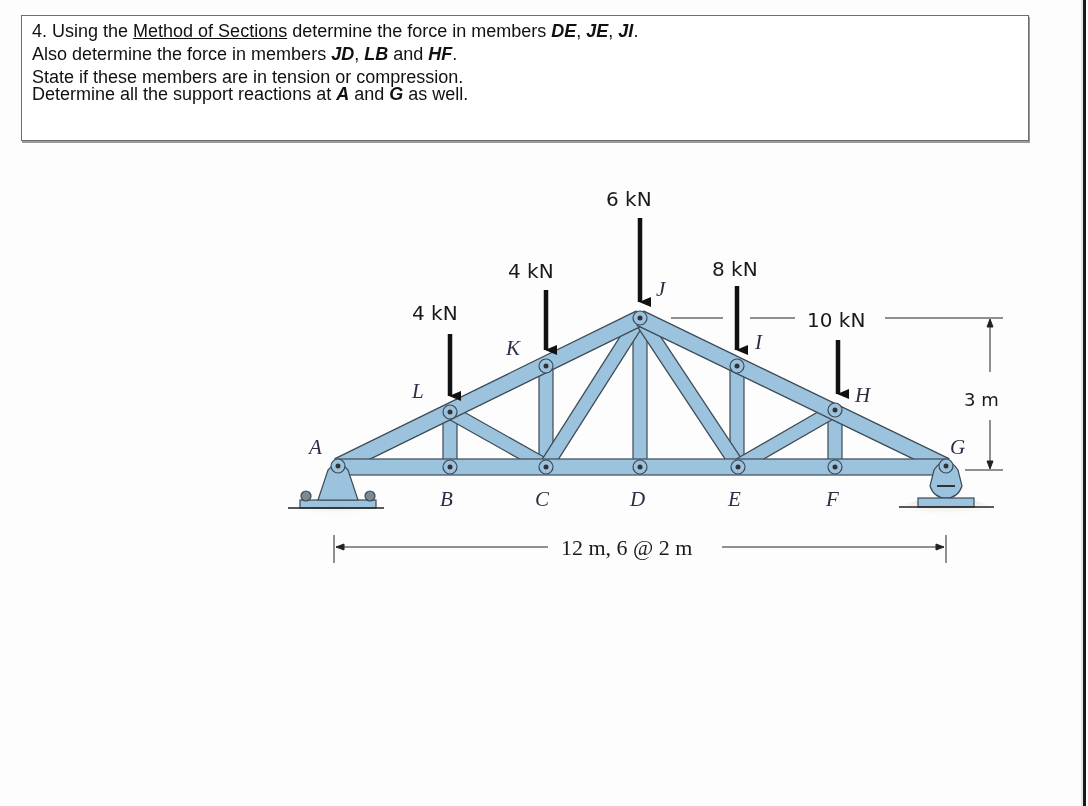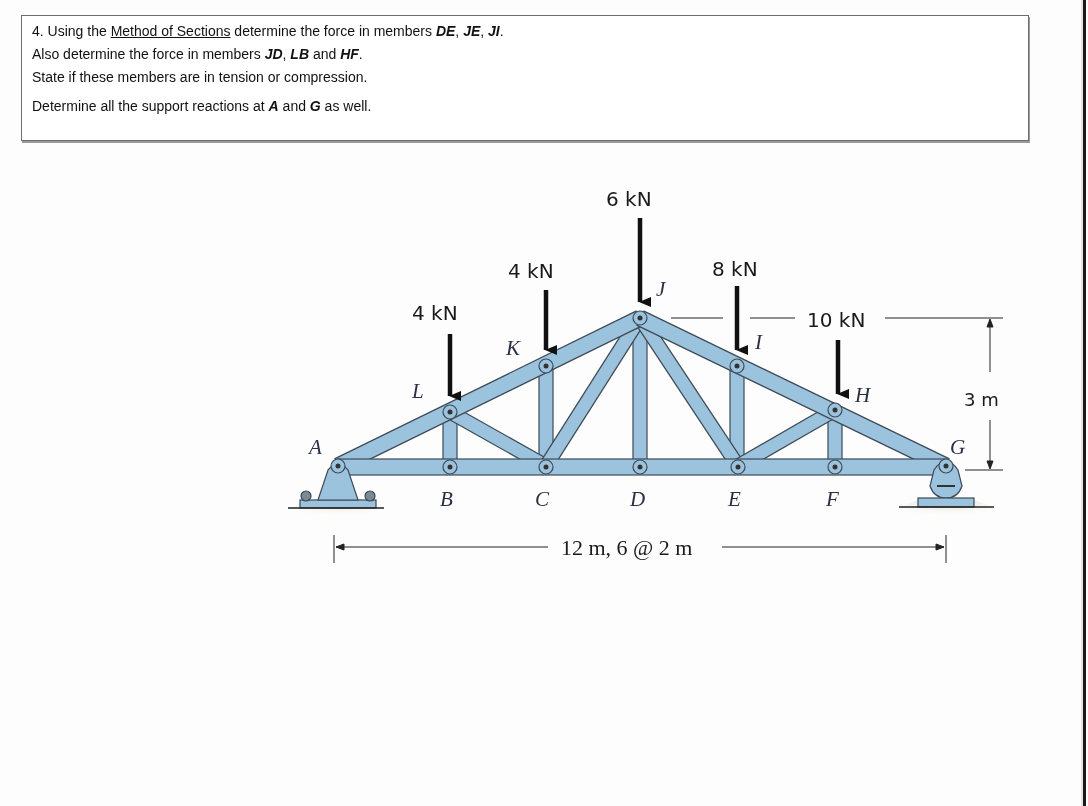--- a/index.html
+++ b/index.html
@@ -7,21 +7,21 @@
     width: 1088px; height: 806px; position: relative; overflow: hidden;
     background: #fdfdfd; font-family: "Liberation Sans", sans-serif;
   }
   .right-rule { position: absolute; left: 1083px; top: 0; width: 3px; height: 806px; background: #1a1a1a; }
   .right-shade { position: absolute; left: 1081px; top: 0; width: 2px; height: 806px; background: #e6e6e6; }
   .problem-box {
     position: absolute; left: 21px; top: 15px; width: 1008px; height: 126px;
     border: 1px solid #6e6e6e; box-shadow: 1px 2px 0 #9a9a9a; background: #fff; box-sizing: border-box;
   }
   .problem-line {
-    position: absolute; left: 10px; font-size: 14px; color: #111; white-space: nowrap; line-height: 20px;
+    position: absolute; left: 10px; font-size: 18px; color: #111; white-space: nowrap; line-height: 20px;
     font-family: "Liberation Sans", sans-serif;
   }
   .u { text-decoration: underline; }
   .bi { font-weight: bold; font-style: italic; }
   svg text { font-family: "Liberation Sans", sans-serif; }
   .jl { font-family: "Liberation Serif", serif; font-style: italic; font-size: 21px; fill: #2b2f44; }
   .load { font-family: "DejaVu Sans", sans-serif; font-size: 20px; fill: #1a1a1a; }
   .dim { font-family: "Liberation Serif", serif; font-size: 22px; fill: #1a1a1a; }
   .dim2 { font-family: "DejaVu Sans", sans-serif; font-size: 18px; fill: #1a1a1a; }
 </style>
@@ -32,21 +32,21 @@
 <div class="right-rule"></div>
 
 <div class="problem-box">
   <div class="problem-line" style="top:5px;">
     <span>4.</span><span> Using the </span><span class="u">Method of Sections</span><span> determine the force in members </span><span class="bi">DE</span><span>, </span><span class="bi">JE</span><span>, </span><span class="bi">JI</span><span>.</span>
   </div>
   <div class="problem-line" style="top:51px;">State if these members are in tension or compression.</div>
   <div class="problem-line" style="top:28px;">
     <span>Also determine the force in members </span><span class="bi">JD</span><span>, </span><span class="bi">LB</span><span> and </span><span class="bi">HF</span><span>.</span>
   </div>
-  <div class="problem-line" style="top:80px;text-align:center;">
+  <div class="problem-line" style="top:68px;text-align:center;">
     <span>Determine all the support reactions at </span><span class="bi">A</span><span> and </span><span class="bi">G</span><span> as well.</span>
   </div>
 </div>
 
 <svg width="1088" height="806" style="position:absolute;left:0;top:0;" xmlns="http://www.w3.org/2000/svg">
   <defs>
     <radialGradient id="shadow" cx="50%" cy="0%" r="70%">
       <stop offset="0%" stop-color="#bdb89a" stop-opacity="0.9"></stop>
       <stop offset="100%" stop-color="#ffffff" stop-opacity="0"></stop>
     </radialGradient>

